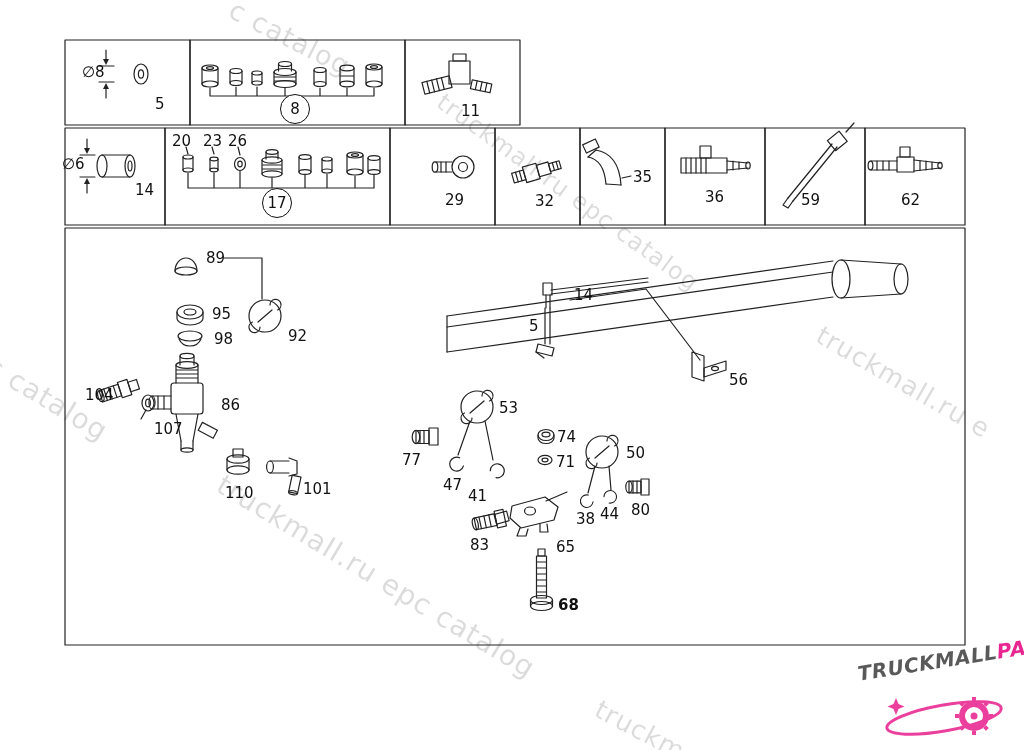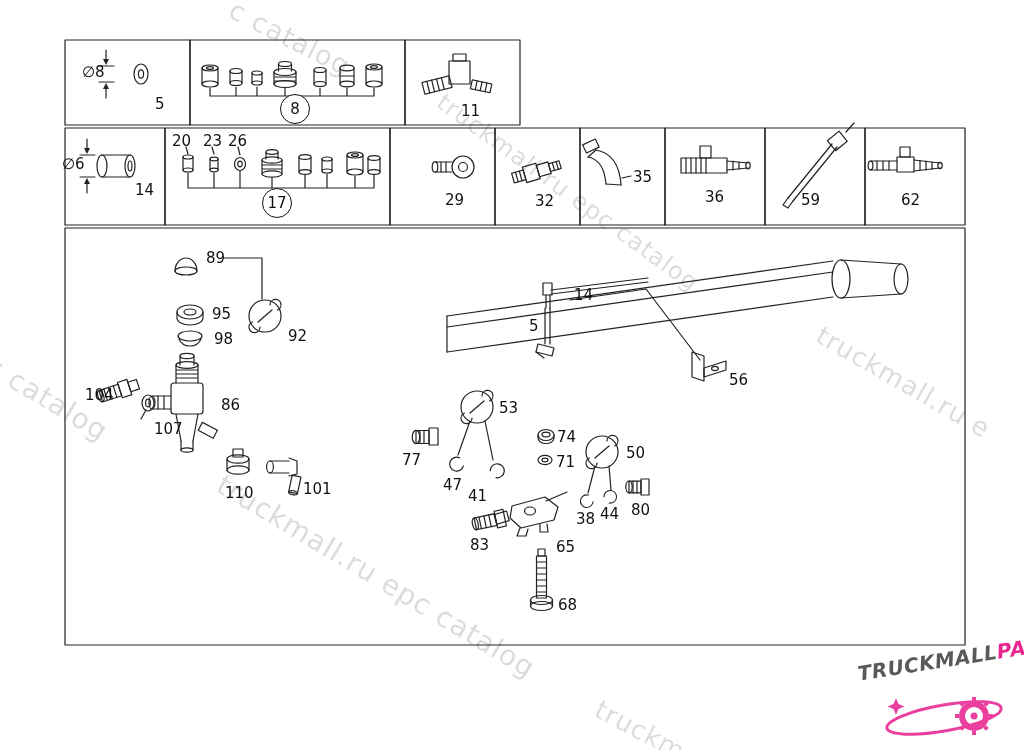--- a/index.html
+++ b/index.html
@@ -422,21 +422,21 @@
       <span class="part-label" style="left: 468px; top: 487px;">41</span>
       <span class="part-label" style="left: 499px; top: 399px;">53</span>
       <span class="part-label" style="left: 557px; top: 428px;">74</span>
       <span class="part-label" style="left: 556px; top: 453px;">71</span>
       <span class="part-label" style="left: 626px; top: 444px;">50</span>
       <span class="part-label" style="left: 576px; top: 510px;">38</span>
       <span class="part-label" style="left: 600px; top: 505px;">44</span>
       <span class="part-label" style="left: 631px; top: 501px;">80</span>
       <span class="part-label" style="left: 470px; top: 536px;">83</span>
       <span class="part-label" style="left: 556px; top: 538px;">65</span>
-      <span class="part-label" style="left: 558px; top: 596px;">68</span>
+      <span class="part-label" style="left: 558px; top: 596px; font-weight: bold;">68</span>
       <span class="part-label" style="left: 729px; top: 371px;">56</span>
       <span class="part-label" style="left: 529px; top: 317px;">5</span>
       <span class="part-label" style="left: 574px; top: 286px;">14</span>
     </div>
 
   <div class="brand">
     <span>TRUCKMALL</span><span class="pink">PARTS</span>
   </div>
   <svg class="brand-gear" width="140" height="62" viewBox="0 0 140 62">
     <ellipse cx="66" cy="32" rx="58" ry="13" transform="rotate(-10 66 32)" fill="none" stroke="#e5007d" stroke-width="3"></ellipse>

